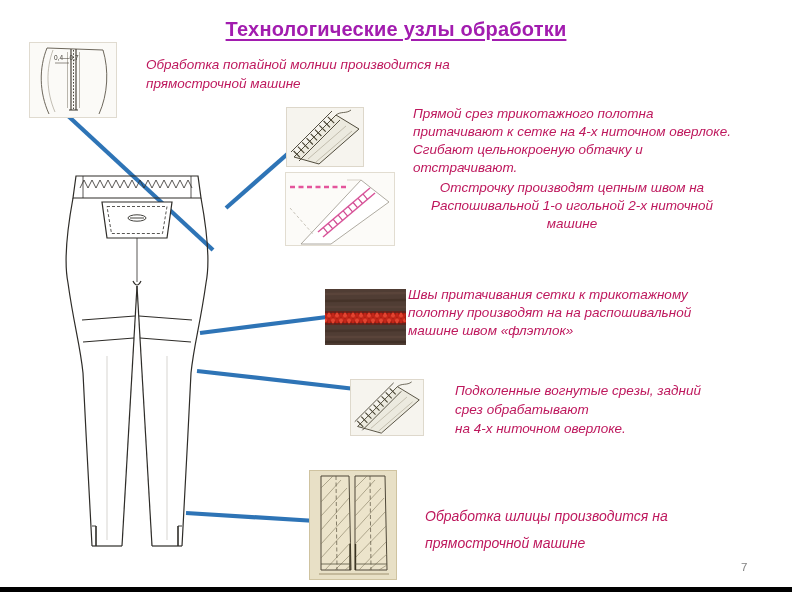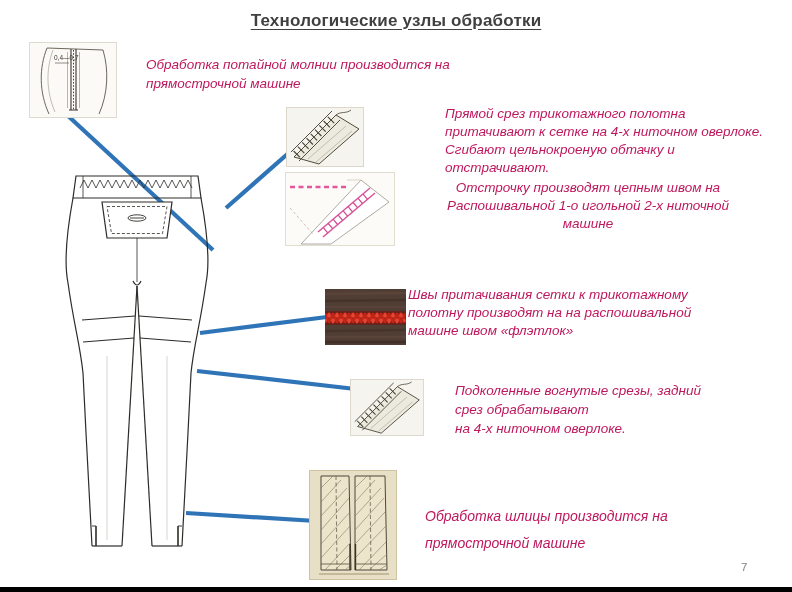--- a/index.html
+++ b/index.html
@@ -1,21 +1,21 @@
 <!DOCTYPE html>
 <html><head>
 <meta charset="utf-8">
 <style>
   html,body { margin:0; padding:0; background:#ffffff; }
   body { width:792px; height:592px; font-family:"Liberation Sans", sans-serif; }
   .slide { position:relative; width:792px; height:592px; background:#ffffff; overflow:hidden; }
   .abs { position:absolute; }
-  .title { position:absolute; top:11px; left:0; width:100%; text-align:center;
-           font-size:17px; font-weight:bold; text-decoration:underline; text-underline-offset:3px;
-           color:#404040; letter-spacing:0.2px; }
+  .title { position:absolute; top:18px; left:0; width:100%; text-align:center;
+           font-size:20px; font-weight:bold; text-decoration:underline; text-underline-offset:3px;
+           color:#a21caf; letter-spacing:0.2px; }
   .cap { position:absolute; font-size:13.5px; line-height:18px; color:#be185d; white-space:nowrap;font-style:italic; }
   .cap-lg { font-size:14px; line-height:27px; }
   .pagenum { position:absolute; left:741px; top:561px; font-size:11.5px; color:#808080; }
   .bottombar { position:absolute; left:0; bottom:0; width:792px; height:5px; background:#000; }
   .imgbox { position:absolute; }
   svg { display:block; }
   .connectors { position:absolute; left:0; top:0; pointer-events:none; }
 </style>
 </head>
 <body>
@@ -75,21 +75,21 @@
         <line x1="35.4" y1="29" x2="29" y2="22.6"></line>
         <line x1="39.7" y1="24.7" x2="33.3" y2="18.3"></line>
         <line x1="44" y1="20.4" x2="37.6" y2="14"></line>
         <line x1="48.2" y1="16.2" x2="41.8" y2="9.8"></line>
       </g>
       <path d="M50,8 C55,4 60,7 65,3" fill="none" stroke="#45402f" stroke-width="0.8"></path>
     </svg>
   </div>
 
   <div class="abs" style="left:413px; top:105px;">
-    <div class="cap" style="position:static;margin-left:32px;">Прямой срез трикотажного полотна<br>притачивают к сетке на 4-х ниточном оверлоке.<br>Сгибают цельнокроеную обтачку и<br>отстрачивают.</div>
+    <div class="cap" style="position:static;">Прямой срез трикотажного полотна<br>притачивают к сетке на 4-х ниточном оверлоке.<br>Сгибают цельнокроеную обтачку и<br>отстрачивают.</div>
     <div class="cap" style="position:static; margin-top:2px;text-align:center;">Отстрочку производят  цепным швом на<br>Распошивальной 1-о игольной 2-х   ниточной<br>машине</div>
   </div>
 
   <div class="imgbox" style="left:285px; top:172px;">
     <svg width="110" height="74" viewBox="0 0 110 74">
       <rect x="0.5" y="0.5" width="109" height="73" fill="#fcfbf8" stroke="#e2ddd1"></rect>
       <polygon points="16,72 76,8 104,30 46,72" fill="#ffffff" stroke="#9b958a" stroke-width="0.8"></polygon>
       <line x1="5" y1="15" x2="62" y2="15" stroke="#e4559c" stroke-width="2.6" stroke-dasharray="5 3.5"></line>
       <line x1="5" y1="36" x2="28" y2="62" stroke="#b0aa9e" stroke-width="0.7" stroke-dasharray="3 2.2"></line>
       <line x1="62" y1="8" x2="76" y2="8" stroke="#c7c2b6" stroke-width="0.7"></line>

